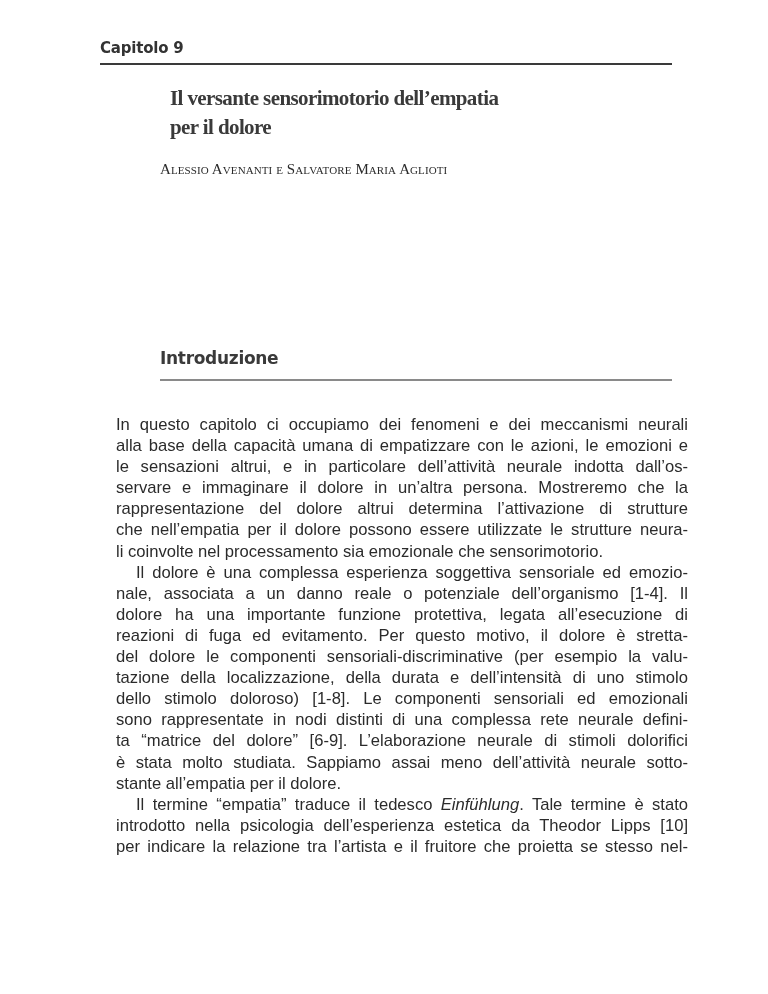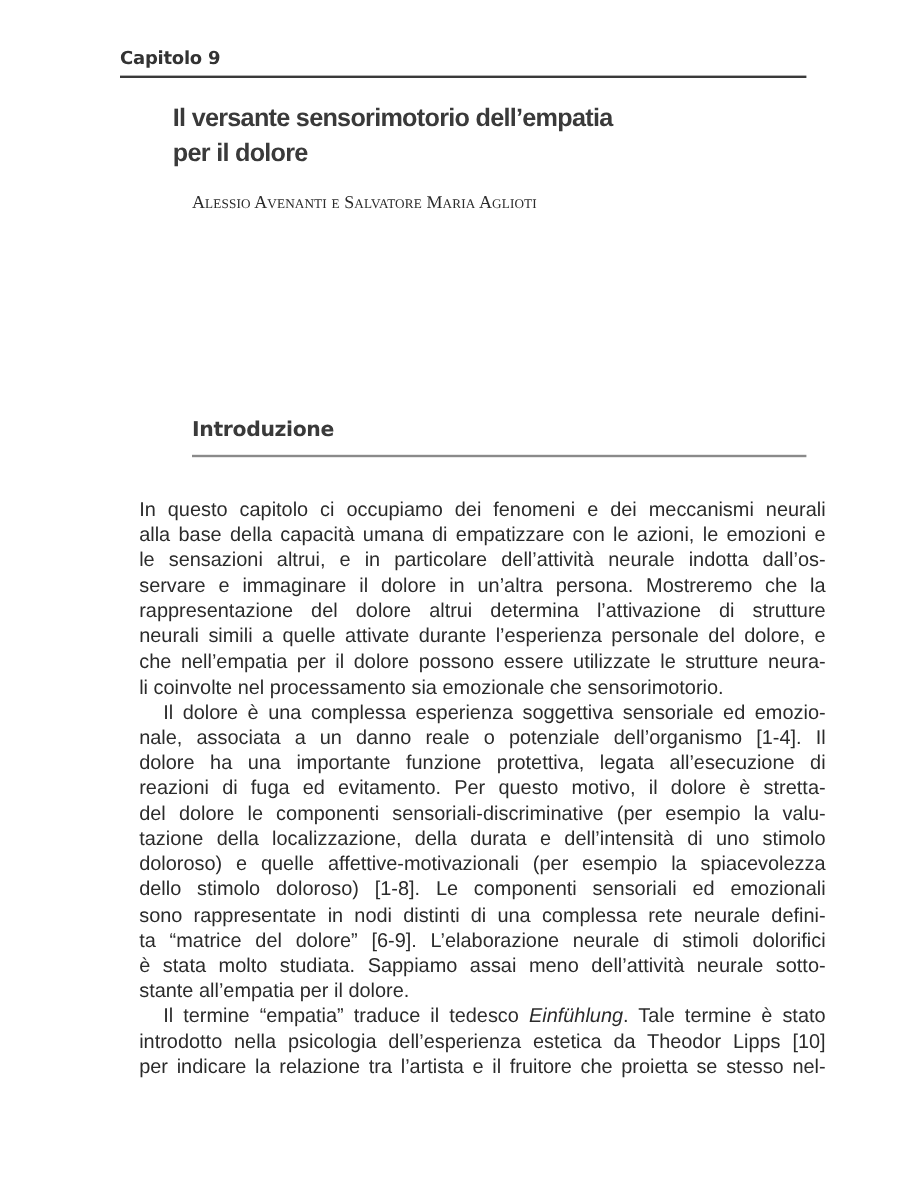--- a/index.html
+++ b/index.html
@@ -27,24 +27,24 @@
     .rule-top {
       position: absolute;
       left: 100px;
       top: 63px;
       width: 572px;
       height: 2px;
       background: #3a3a3a;
     }
     .chapter-title {
       position: absolute;
-      left: 144px;
+      left: 170px;
       top: 84px;
       width: 512px;
-      font-family: Liberation Sans, sans-serif;
+      font-family: Liberation Serif, serif;
       font-weight: bold;
       font-size: 21px;
       line-height: 29px;
       color: #3a3a3a;
       letter-spacing: -0.6px;
       margin: 0;
     }
     .chapter-title span { display: block; white-space: nowrap; }
     .authors {
       position: absolute;
@@ -116,30 +116,28 @@
 
 <h2 class="section-heading">Introduzione</h2>
 <div class="rule-section"></div>
 
 <div class="body-text">
   <span class="line">In questo capitolo ci occupiamo dei fenomeni e dei meccanismi neurali</span>
   <span class="line">alla base della capacità umana di empatizzare con le azioni, le emozioni e</span>
   <span class="line">le sensazioni altrui, e in particolare dell’attività neurale indotta dall’os-</span>
   <span class="line">servare e immaginare il dolore in un’altra persona. Mostreremo che la</span>
   <span class="line">rappresentazione del dolore altrui determina l’attivazione di strutture</span>
-  <span class="line">neurali simili a quelle attivate durante l’esperienza personale del dolore, e</span>
   <span class="line">che nell’empatia per il dolore possono essere utilizzate le strutture neura-</span>
   <span class="line last">li coinvolte nel processamento sia emozionale che sensorimotorio.</span>
   <span class="line indent">Il dolore è una complessa esperienza soggettiva sensoriale ed emozio-</span>
   <span class="line">nale, associata a un danno reale o potenziale dell’organismo [1-4]. Il</span>
   <span class="line">dolore ha una importante funzione protettiva, legata all’esecuzione di</span>
   <span class="line">reazioni di fuga ed evitamento. Per questo motivo, il dolore è stretta-</span>
   <span class="line">del dolore le componenti sensoriali-discriminative (per esempio la valu-</span>
   <span class="line">tazione della localizzazione, della durata e dell’intensità di uno stimolo</span>
-  <span class="line">doloroso) e quelle affettive-motivazionali (per esempio la spiacevolezza</span>
   <span class="line">dello stimolo doloroso) [1-8]. Le componenti sensoriali ed emozionali</span>
   <span class="line">sono rappresentate in nodi distinti di una complessa rete neurale defini-</span>
   <span class="line">ta “matrice del dolore” [6-9]. L’elaborazione neurale di stimoli dolorifici</span>
   <span class="line">è stata molto studiata. Sappiamo assai meno dell’attività neurale sotto-</span>
   <span class="line last">stante all’empatia per il dolore.</span>
   <span class="line indent"><span>Il termine “empatia” traduce il tedesco </span><em>Einfühlung</em><span>. Tale termine è stato</span></span>
   <span class="line">introdotto nella psicologia dell’esperienza estetica da Theodor Lipps [10]</span>
   <span class="line">per indicare la relazione tra l’artista e il fruitore che proietta se stesso nel-</span>
 </div>
 

